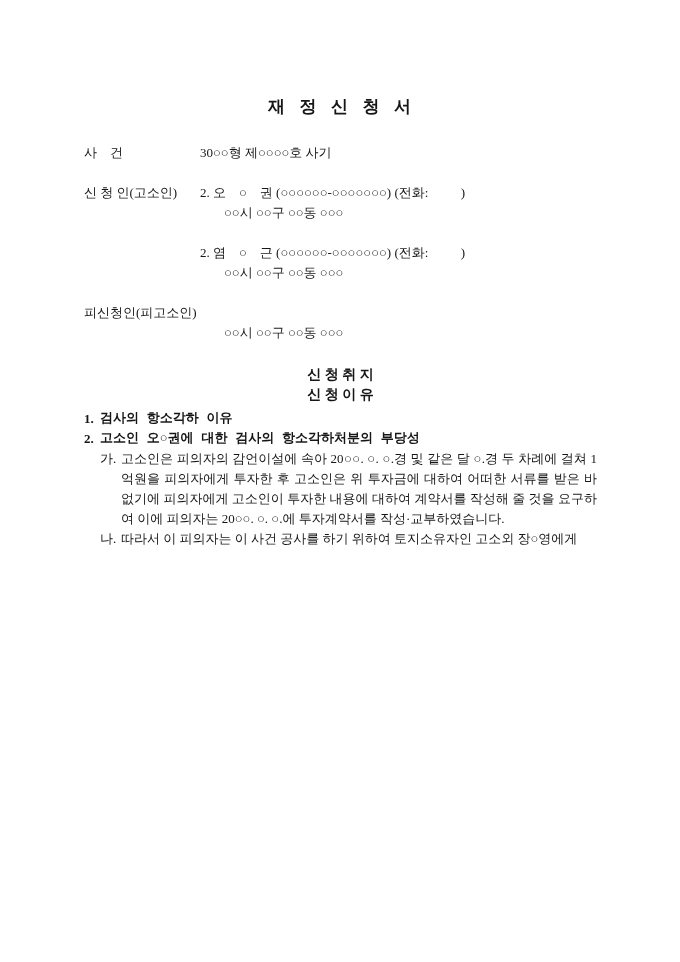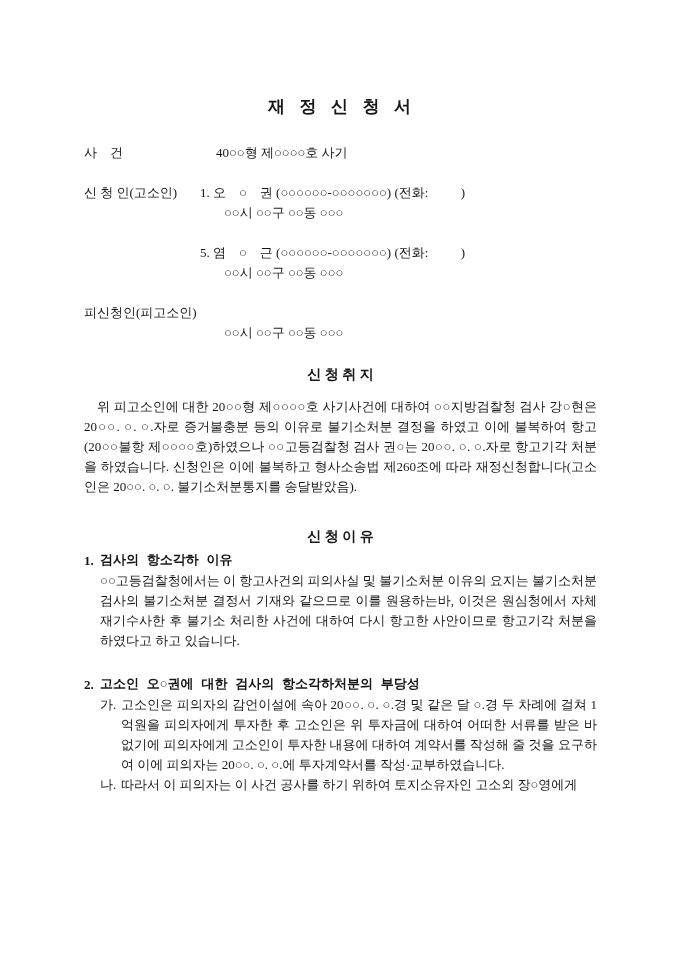--- a/index.html
+++ b/index.html
@@ -29,21 +29,21 @@
   .field-label {
     width: 116px;
     flex: none;
     white-space: pre;
   }
   .field-label--auto {
     width: auto;
     margin-right: 16px;
     white-space: pre;
   }
-  .row-case { margin-bottom: 20px; gap: 16px; }
+  .row-case { margin-bottom: 20px; }
   .party-block { flex: 1; }
   .party-line { white-space: pre; }
   .party-addr { white-space: pre; margin-left: 24px; }
   .party-gap { margin-bottom: 20px; }
   .respondent-addr { white-space: pre; margin-left: 140px; }
   .respondent-gap { margin-bottom: 22px; }
   .sec-head {
     text-align: center;
     font-weight: bold;
     white-space: pre;
@@ -74,54 +74,52 @@
 </style>
 </head>
 <body>
 
 <div class="page">
 
   <div class="doc-title">재  정  신  청  서</div>
 
   <div class="row row-case">
     <span class="field-label">사    건</span>
-    <span class="field-value">40○○형 제○○○○호  사기</span>
+    <span class="field-value">30○○형 제○○○○호  사기</span>
   </div>
 
   <div class="row">
     <span class="field-label">신 청 인(고소인)</span>
     <div class="party-block">
-      <div class="party-line">1. 오    ○    권 (○○○○○○-○○○○○○○) (전화:          )</div>
+      <div class="party-line">2. 오    ○    권 (○○○○○○-○○○○○○○) (전화:          )</div>
       <div class="party-addr party-gap">○○시 ○○구 ○○동 ○○○</div>
     </div>
   </div>
 
   <div class="row">
     <span class="field-label"></span>
     <div class="party-block">
-      <div class="party-line">5. 염    ○    근 (○○○○○○-○○○○○○○) (전화:          )</div>
+      <div class="party-line">2. 염    ○    근 (○○○○○○-○○○○○○○) (전화:          )</div>
       <div class="party-addr party-gap">○○시 ○○구 ○○동 ○○○</div>
     </div>
   </div>
 
   <div class="row">
     <span class="field-label--auto">피신청인(피고소인)</span>
   </div>
   <div class="respondent-addr respondent-gap">○○시 ○○구 ○○동 ○○○</div>
 
   <div class="sec-head">신 청 취 지</div>
-  <div class="purport-body">위 피고소인에 대한 20○○형 제○○○○호 사기사건에 대하여 ○○지방검찰청 검사 강○현은 20○○. ○. ○.자로 증거불충분 등의 이유로 불기소처분 결정을 하였고 이에 불복하여 항고(20○○불항 제○○○○호)하였으나 ○○고등검찰청 검사 권○는 20○○. ○. ○.자로 항고기각 처분을 하였습니다. 신청인은 이에 불복하고 형사소송법 제260조에 따라 재정신청합니다(고소인은 20○○. ○. ○. 불기소처분통지를 송달받았음).</div>
 
   <div class="sec-head reasons-head">신 청 이 유</div>
 
   <div class="reason-head">
     <span class="reason-no">1.</span>
     <span class="reason-title">검사의 항소각하 이유</span>
   </div>
-  <div class="reason-body">○○고등검찰청에서는 이 항고사건의 피의사실 및 불기소처분 이유의 요지는 불기소처분 검사의 불기소처분 결정서 기재와 같으므로 이를 원용하는바, 이것은 원심청에서 자체 재기수사한 후 불기소 처리한 사건에 대하여 다시 항고한 사안이므로 항고기각 처분을 하였다고 하고 있습니다.</div>
 
   <div class="reason-head">
     <span class="reason-no">2.</span>
     <span class="reason-title">고소인 오○권에 대한 검사의 항소각하처분의 부당성</span>
   </div>
 
   <div class="subitem">
     <span class="subitem-marker">가.</span>
     <span class="subitem-text">고소인은 피의자의 감언이설에 속아 20○○. ○. ○.경 및 같은 달 ○.경 두 차례에 걸쳐 1억원을 피의자에게 투자한 후 고소인은 위 투자금에 대하여 어떠한 서류를 받은 바 없기에 피의자에게 고소인이 투자한 내용에 대하여 계약서를 작성해 줄 것을 요구하여 이에 피의자는 20○○. ○. ○.에 투자계약서를 작성·교부하였습니다.</span>
   </div>

